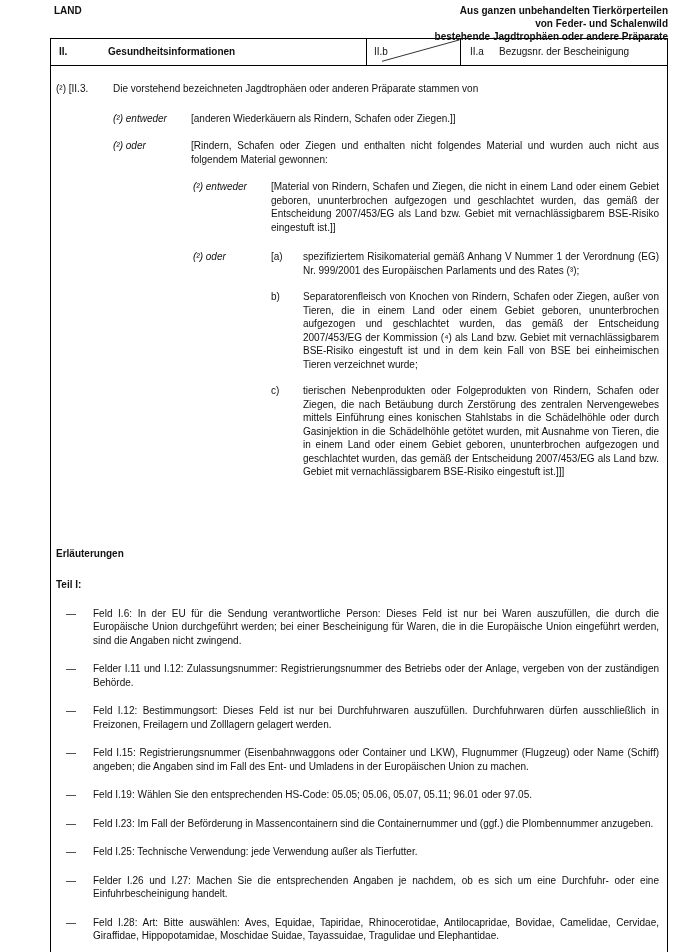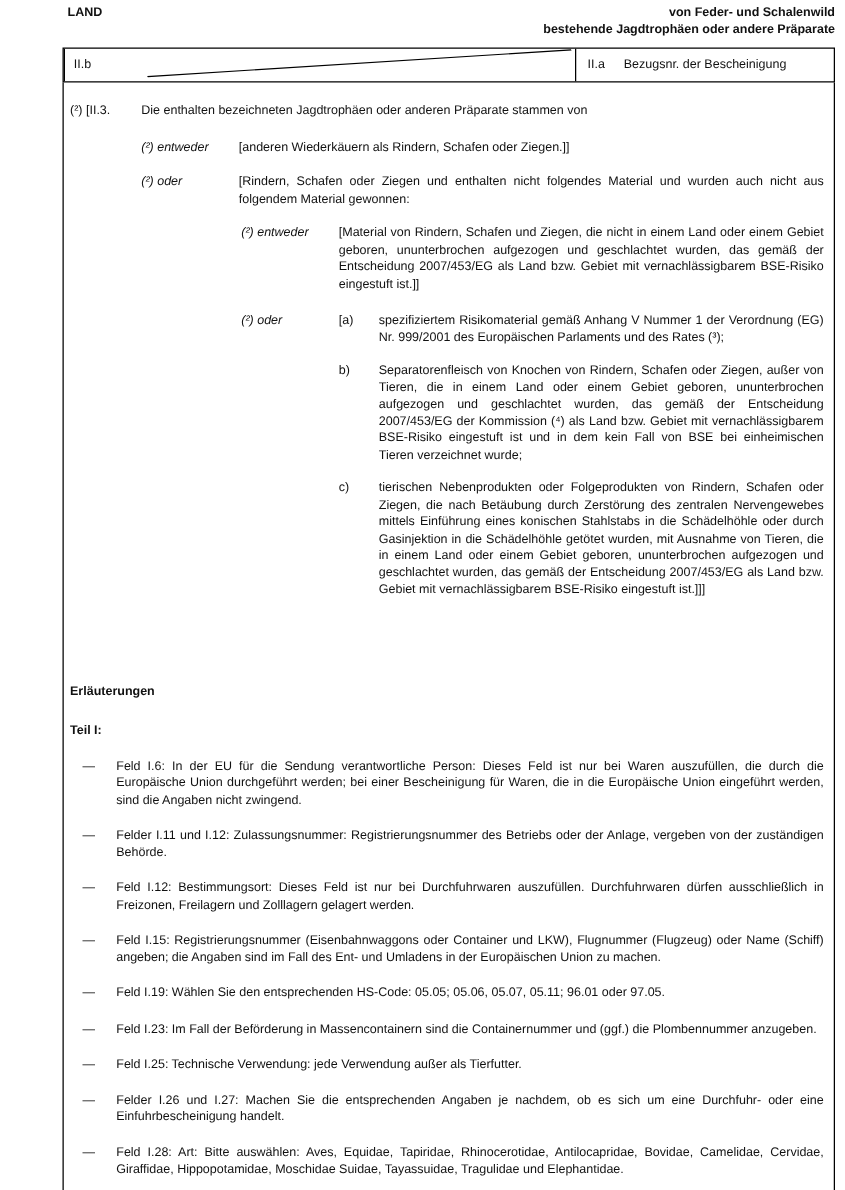--- a/index.html
+++ b/index.html
@@ -75,43 +75,48 @@
   .note-item .ntxt { flex: 1 1 auto; text-align: justify; }
 </style>
 </head>
 <body>
 
 <div class="page">
 
   <div class="top-header">
     <div class="country-label">LAND</div>
     <div class="doc-title">
+      <div>Aus ganzen unbehandelten Tierkörperteilen</div>
       <div>von Feder- und Schalenwild</div>
       <div>bestehende Jagdtrophäen oder andere Präparate</div>
     </div>
   </div>
 
   <div class="cert-table">
+    <div class="cell cell-1">
+      <span class="num">II.</span>
+      <span class="lbl">Gesundheitsinformationen</span>
+    </div>
     <div class="cell cell-3">
       <span class="num">II.b</span>
       <svg viewBox="0 0 136 28" preserveAspectRatio="none">
         <line x1="22" y1="24" x2="135" y2="1" stroke="#000" stroke-width="1"></line>
       </svg>
     </div>
     <div class="cell cell-2">
       <span class="num">II.a</span>
       <span class="lbl">Bezugsnr. der Bescheinigung</span>
     </div>
   </div>
 
   <div class="doc-body">
 
     <div class="row lvl0">
       <span class="lbl">(²) [II.3.</span>
-      <div class="txt">Die enthalten bezeichneten Jagdtrophäen oder anderen Präparate stammen von</div>
+      <div class="txt">Die vorstehend bezeichneten Jagdtrophäen oder anderen Präparate stammen von</div>
     </div>
 
     <div class="row lvl1 mt16">
       <span class="lbl opt-label">(²) entweder</span>
       <div class="txt">[anderen Wiederkäuern als Rindern, Schafen oder Ziegen.]]</div>
     </div>
 
     <div class="row lvl1 mt14">
       <span class="lbl opt-label">(²) oder</span>
       <div class="txt">[Rindern, Schafen oder Ziegen und enthalten nicht folgendes Material und wurden auch nicht aus folgendem Material gewonnen:</div>

